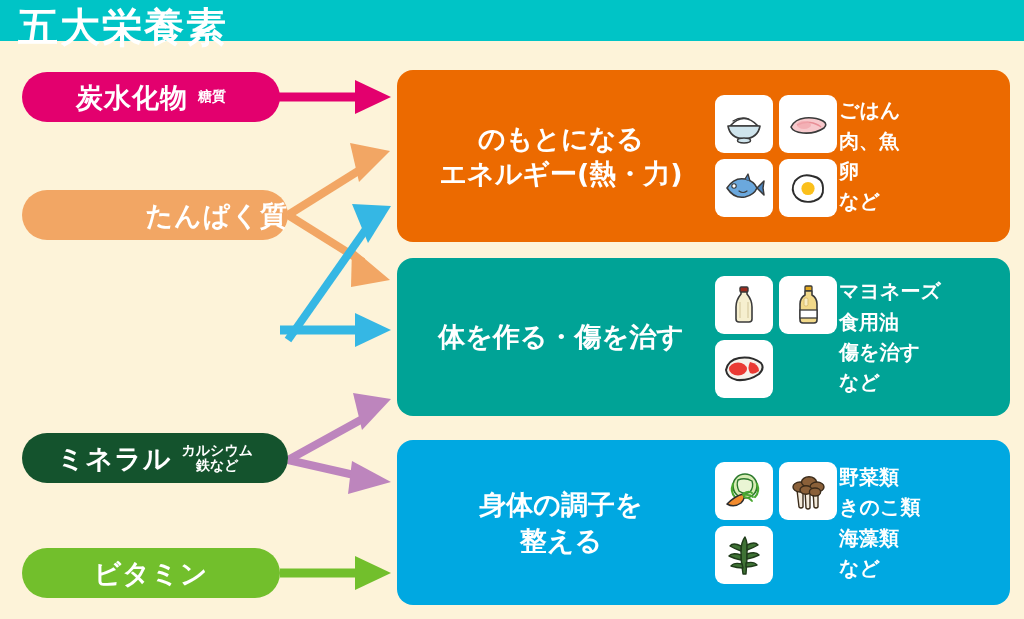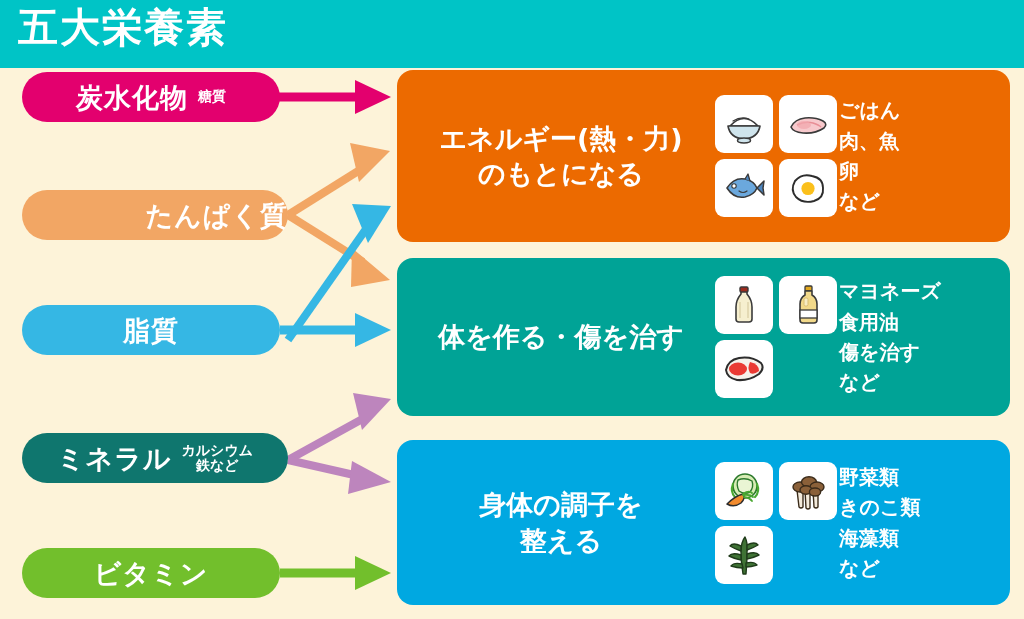--- a/index.html
+++ b/index.html
@@ -7,21 +7,21 @@
   body{
     width:1024px;height:619px;
     background:#fdf3d9;
     font-family:"DejaVu Sans","Liberation Sans",sans-serif;
     overflow:hidden;
   }
   #stage{position:relative;width:1024px;height:619px;overflow:hidden;background:#fdf3d9;}
 
   
   #titlebar{
-    position:absolute;left:0;top:0;width:1024px;height:68px;
+    position:absolute;left:0;top:0;width:1024px;height:41px;
     background:#00c4c6;
   }
   #titlebar .title-text{
     position:absolute;left:18px;top:2px;
     font-size:40px;line-height:50px;font-weight:bold;color:#ffffff;
     letter-spacing:2px;white-space:nowrap;
   }
 
   
   #arrows{position:absolute;left:0;top:0;width:1024px;height:619px;}
@@ -144,41 +144,38 @@
     <span class="main">炭水化物</span>
     <span class="sub">
         <span>糖質</span>
       </span>
   </div>
 
   <div class="pill" style="left:22px;top:190px;width:266px;background:#f2a664;justify-content:flex-end;">
     <span class="main">たんぱく質</span>
   </div>
 
-  <div class="pill" style="left:22px;top:305px;width:258px;background:#35b7e4;">
-    <span class="main">脂質</span>
-  </div>
-
-  <div class="pill" style="left:22px;top:433px;width:266px;background:#0f766e;">
+
+  <div class="pill" style="left:22px;top:433px;width:266px;background:#14532d;">
     <span class="main">ミネラル</span>
     <span class="sub">
       <span>カルシウム</span>
       <span>鉄など</span>
     </span>
   </div>
 
   <div class="pill" style="left:22px;top:548px;width:258px;background:#72bf2c;">
     <span class="main">ビタミン</span>
   </div>
 
   <div class="panel" style="left:397px;top:70px;width:613px;height:172px;background:#ec6a00;">
     <div class="panel-inner">
       <div class="panel-head">
+        <span class="l">のもとになる</span>
         <span class="l">エネルギー(熱・力)</span>
-        <span class="l">のもとになる</span>
       </div>
       <div class="icon-grid">
         <div class="icon-tile">
           <svg width="46" height="46" viewBox="0 0 46 46">
             <path d="M9 25 Q23 10 37 25 Z" fill="#ffffff" stroke="#3a3a3a" stroke-width="1.6" stroke-linejoin="round"></path>
             <path d="M12 20 Q20 15 28 18" fill="none" stroke="#3a3a3a" stroke-width="1.2" stroke-linecap="round"></path>
             <path d="M7 25 L39 25 Q37 37 23 38 Q9 37 7 25 Z" fill="#cfe4ec" stroke="#3a3a3a" stroke-width="1.6" stroke-linejoin="round"></path>
             <ellipse cx="23" cy="39.5" rx="6.5" ry="2.4" fill="#cfe4ec" stroke="#3a3a3a" stroke-width="1.5"></ellipse>
           </svg>
         </div>

